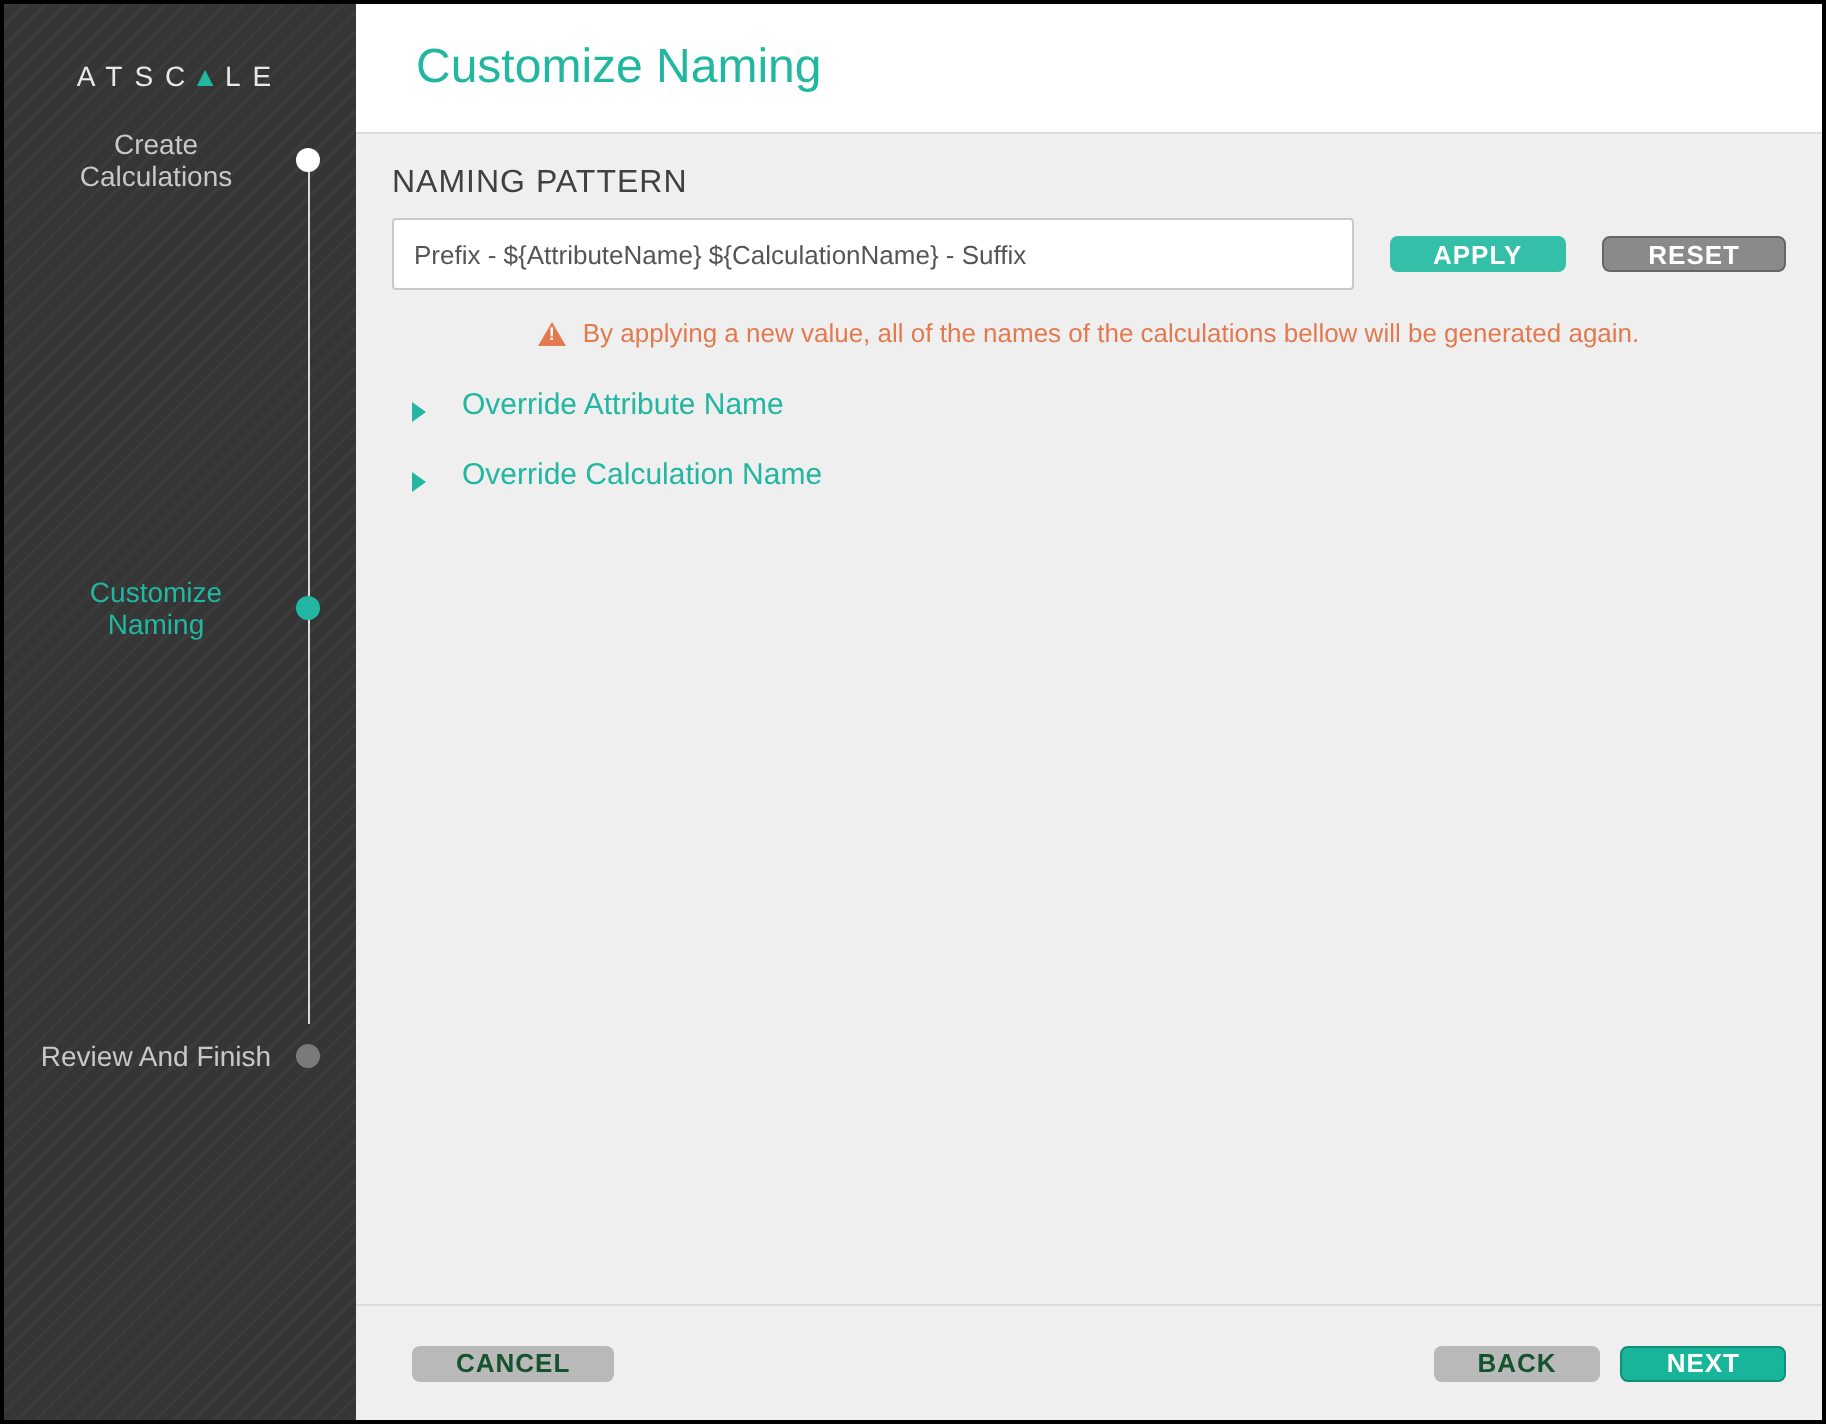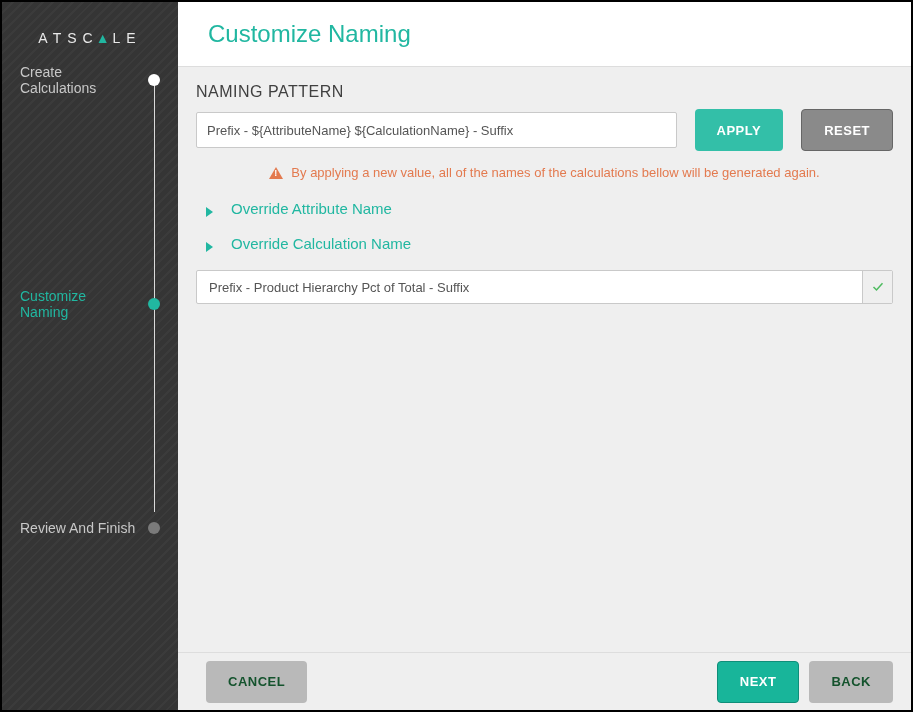--- a/index.html
+++ b/index.html
@@ -59,21 +59,21 @@
 }
 .step {
   display: flex;
   align-items: center;
   justify-content: space-between;
   font-size: 14px;
   margin-bottom: 0;
   position: relative;
   height: 24px;
 }
-.step .label { flex: 1; text-align: left; padding-right: 12px; }
+.step .label { flex: 1; text-align: center; padding-right: 12px; }
 .step .dot {
   width: 12px; height: 12px; border-radius: 50%;
   background: #fff;
   z-index: 2;
   flex-shrink: 0;
 }
 .step.active .label { color: #21b7a1; }
 .step.active .dot { background: #21b7a1; }
 .step.future .dot { background: #7a7a7a; }
 .connector-line {
@@ -123,21 +123,21 @@
   flex: 1;
   height: 36px;
   border: 1px solid #c9c9c9;
   background: #fff;
   padding: 0 10px;
   font-size: 13px;
   color: #555;
   border-radius: 2px;
 }
 .btn {
-  height: 42px;
+  height: 18px;
   padding: 0 22px;
   border: none;
   border-radius: 4px;
   font-size: 13px;
   font-weight: 600;
   letter-spacing: 0.5px;
   cursor: pointer;
 }
 .btn-teal { background: #33bfa8; color: #fff; }
 .btn-grey { background: #8a8a8a; color: #fff; border: 1px solid #666; }
@@ -280,31 +280,23 @@
       <div class="override">
         <span class="chevron"></span>
         <span>Override Attribute Name</span>
       </div>
       <div class="override">
         <span class="chevron"></span>
         <span>Override Calculation Name</span>
       </div>
 
 
-      <div class="name-row">
-        <input type="text" value="Prefix - Product Hierarchy Pct of Total - Suffix" style="">
-        <div class="check">
-          <svg viewBox="0 0 16 16">
-                <path d="M2 8 L6 12 L14 3" stroke="#4dbb5f" stroke-width="2" fill="none"></path>
-              </svg>
-        </div>
-      </div>
     </div>
 
     <div class="footer">
       <button class="btn btn-light">CANCEL</button>
       <div class="spacer"></div>
+      <button class="btn btn-light">BACK</button>
       <button class="btn btn-next">NEXT</button>
-      <button class="btn btn-light">BACK</button>
     </div>
   </main>
 </div>
 </div>
 
 </body></html>

